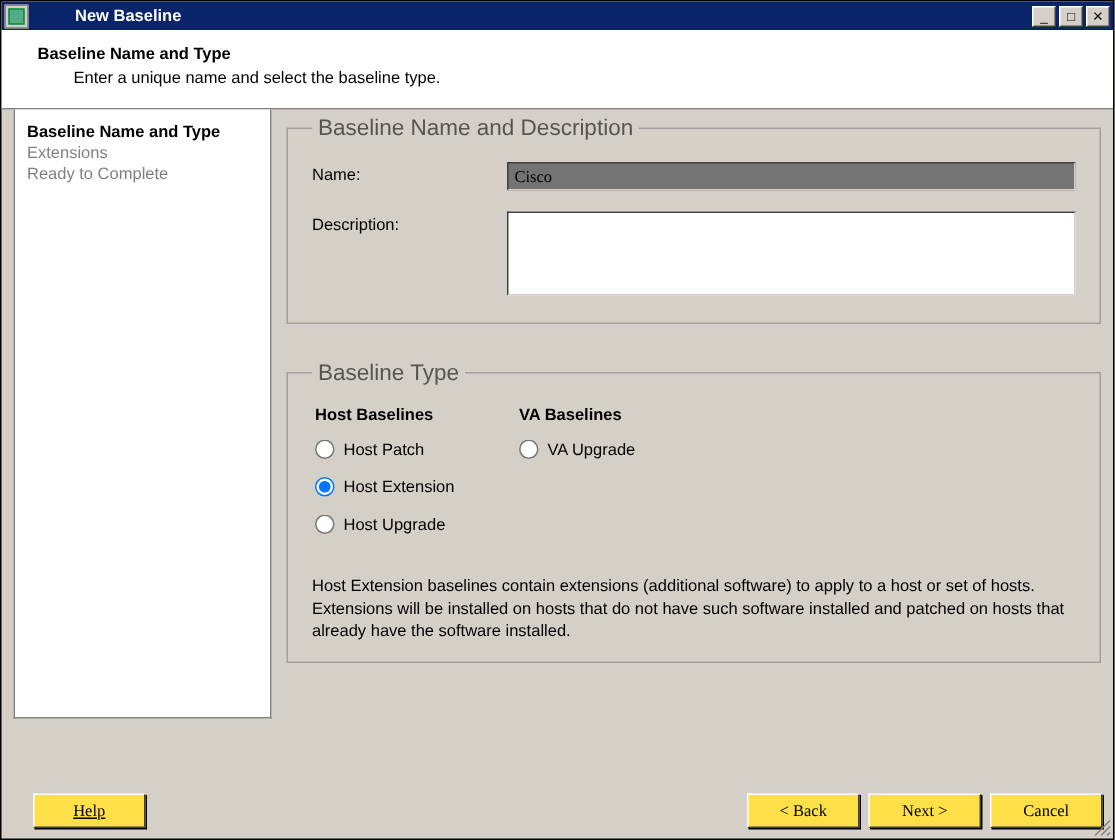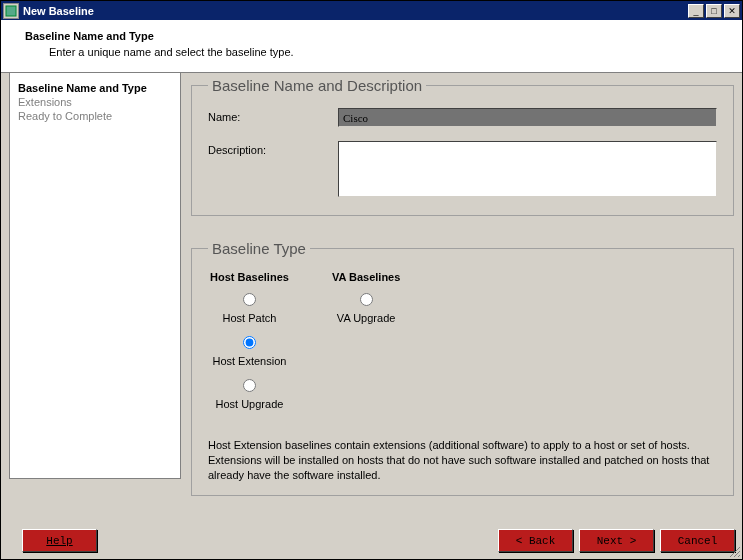--- a/index.html
+++ b/index.html
@@ -12,20 +12,21 @@
   overflow: hidden;
   border: 1px solid #000;
 }
 .titlebar {
   background: linear-gradient(to right, #0a246a, #0a246a);
   color: #fff;
   height: 19px;
   display: flex;
   align-items: center;
   padding: 0 2px;
+  gap: 27px;
 }
 .titlebar-icon {
   width: 16px; height: 16px;
   background: #d4d0c8;
   border: 1px solid #888;
   margin-right: 4px;
   display: flex; align-items: center; justify-content: center;
 }
 .titlebar-icon svg { width: 12px; height: 12px; }
 .titlebar-title { font-weight: bold; font-size: 11px; flex: 1; }
@@ -94,46 +95,46 @@
   background: #fff;
   height: 56px;
   padding: 2px 4px;
   font-family: Tahoma;
   font-size: 11px;
   resize: none;
 }
 .type-fieldset { margin-top: 24px; padding-bottom: 12px;}
 .type-columns { display: flex; gap: 43px; padding-left: 2px;}
 .type-col-header { font-weight: bold; margin-bottom: 10px; font-size: 11px; }
-.radio-row { display: flex; align-items: center; gap: 6px; margin-bottom: 12px; font-size: 11px; flex-direction: column; }
+.radio-row { display: flex; align-items: center; gap: 6px; margin-bottom: 12px; font-size: 11px; }
 .radio-row input[type=radio]{ margin:0; }
 .desc-text {
   margin-top: 16px;
   color: #000;
   font-size: 11px;
   line-height: 1.35;
 }
 .footer {
   position: absolute;
   bottom: 8px;
   left: 8px;
   right: 8px;
   display: flex;
   align-items: center;
 }
 .footer-spacer { flex: 1; }
 .btn {
   min-width: 75px;
   height: 23px;
-  background: #b91c1c;
+  background: #fde047;
   border: 1px solid #fff;
   border-right-color: #404040;
   border-bottom-color: #404040;
   box-shadow: 1px 1px 0 #000;
-  font-family: Liberation Mono, monospace;
+  font-family: Liberation Serif, serif;
   font-size: 11px;
   padding: 0 10px;
   margin-left: 6px;
   cursor: default;
 }
 .help-btn { margin-left: 14px; min-width: 75px; text-decoration: underline;}
 .grip {
   position: absolute;
   right: 2px; bottom: 2px;
   width: 14px; height: 14px;

